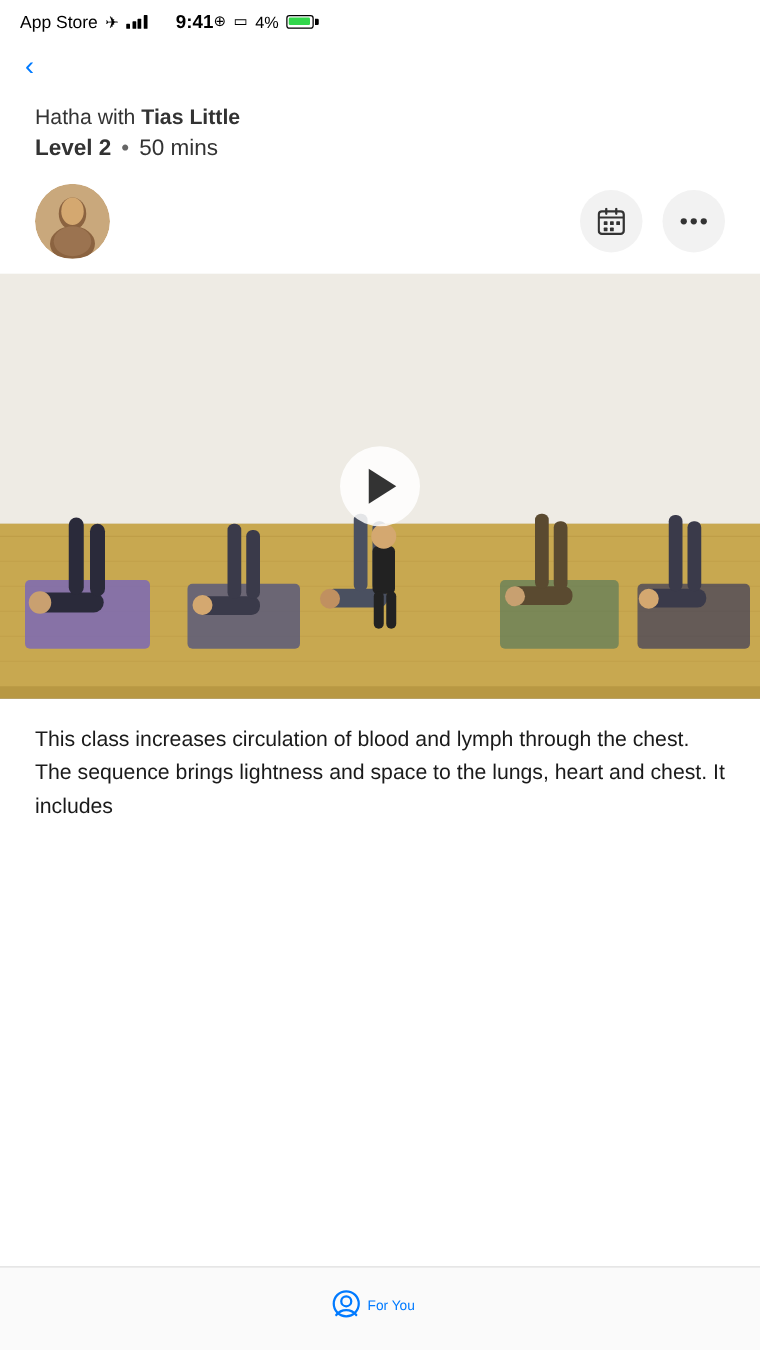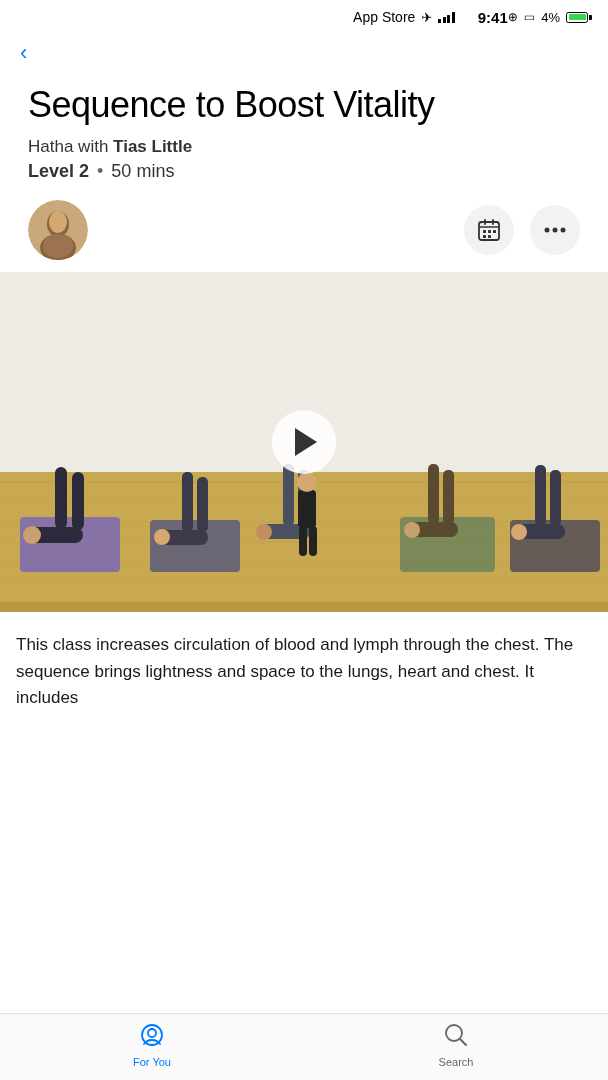--- a/index.html
+++ b/index.html
@@ -8,21 +8,21 @@
       width: 608px;
       min-height: 1080px;
       font-family: -apple-system, 'SF Pro Display', 'Helvetica Neue', Arial, sans-serif;
       background: #fff;
       overflow-x: hidden;
     }
 
     
     .status-bar {
       display: flex;
-      justify-content: flex-end;
+      justify-content: flex-start;
       align-items: center;
       padding: 0 16px;
       height: 34px;
       background: #fff;
     }
     .status-left {
       display: flex;
       align-items: center;
       gap: 6px;
       font-size: 14px;
@@ -190,21 +190,21 @@
       width: 0;
       height: 0;
       border-top: 14px solid transparent;
       border-bottom: 14px solid transparent;
       border-left: 22px solid #333;
       margin-left: 4px;
     }
 
     
     .description {
-      padding: 20px 16px;
+      padding: 20px 28px;
       font-size: 17px;
       line-height: 1.55;
       color: #1a1a1a;
     }
 
     
     .tab-bar {
       position: fixed;
       bottom: 0;
       left: 0;
@@ -212,21 +212,21 @@
       height: 67px;
       background: rgba(250, 250, 250, 0.95);
       border-top: 1px solid #e0e0e0;
       display: flex;
       align-items: center;
       justify-content: space-around;
       padding-bottom: 4px;
     }
     .tab-item {
       display: flex;
-      flex-direction: column;
+      flex-direction: row;
       align-items: center;
       gap: 4px;
       cursor: pointer;
       min-width: 80px;
     }
     .tab-icon {
       font-size: 24px;
       line-height: 1;
     }
     .tab-label {
@@ -279,21 +279,20 @@
   </div>
 </div>
 
 <div class="nav-bar">
   <button class="back-btn">
     <span class="back-chevron">‹</span>
   </button>
 </div>
 
 <div class="content">
-  <h1 class="title">Sequence to Boost Vitality</h1>
   <div class="subtitle-line">
     <span class="hatha">Hatha</span>
     <span>with</span>
     <span class="instructor">Tias Little</span>
   </div>
   <div class="meta-line">
     <span class="level">Level 2</span>
     <span class="dot-separator">•</span>
     <span>50 mins</span>
   </div>
@@ -402,22 +401,13 @@
   <div class="tab-item active">
     <span class="tab-icon">
       <svg width="26" height="26" viewBox="0 0 26 26" fill="none" xmlns="http://www.w3.org/2000/svg">
         <circle cx="13" cy="13" r="10" stroke="#007aff" stroke-width="1.8" fill="none"></circle>
         <circle cx="13" cy="11" r="4" stroke="#007aff" stroke-width="1.8" fill="none"></circle>
         <path d="M5 22 Q8 18 13 18 Q18 18 21 22" stroke="#007aff" stroke-width="1.8" fill="none" stroke-linecap="round"></path>
       </svg>
     </span>
     <span class="tab-label">For You</span>
   </div>
-  <div class="tab-item">
-    <span class="tab-icon">
-      <svg width="26" height="26" viewBox="0 0 26 26" fill="none" xmlns="http://www.w3.org/2000/svg">
-        <circle cx="11" cy="11" r="8" stroke="#666" stroke-width="1.8" fill="none"></circle>
-        <line x1="17" y1="17" x2="23" y2="23" stroke="#666" stroke-width="2" stroke-linecap="round"></line>
-      </svg>
-    </span>
-    <span class="tab-label">Search</span>
-  </div>
 </div>
 
 </body></html>

